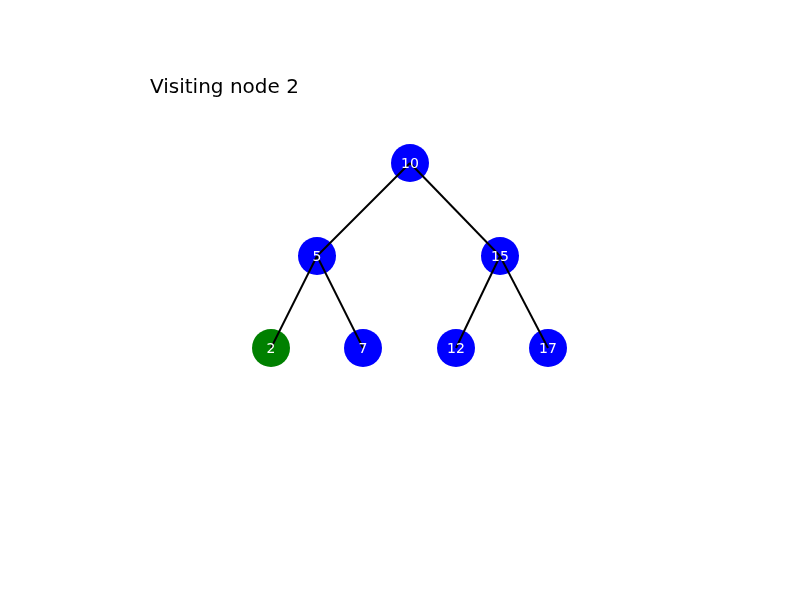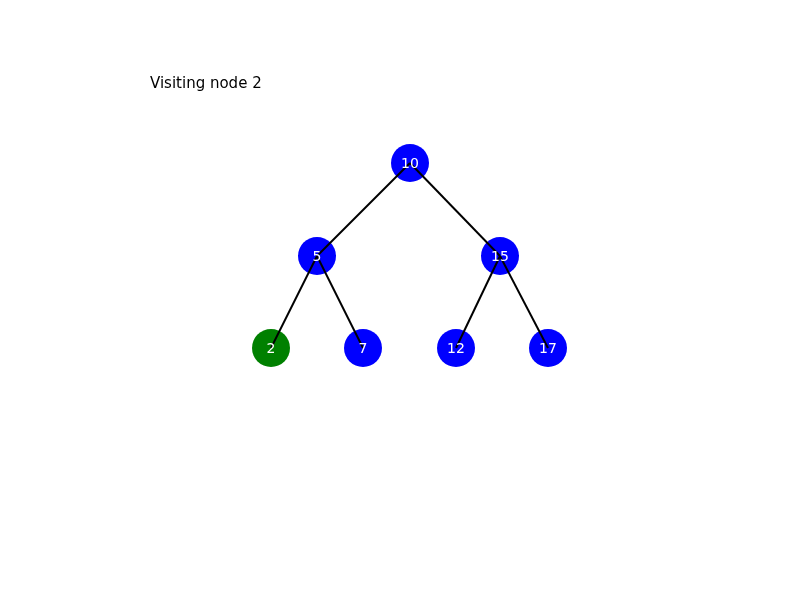--- a/index.html
+++ b/index.html
@@ -12,21 +12,21 @@
     position: relative;
     width: 800px;
     height: 600px;
     background: #ffffff;
     overflow: hidden;
   }
   .figure-title {
     position: absolute;
     left: 150px;
     top: 74px;
-    font-size: 15px;
+    font-size: 20px;
     line-height: 1.2;
     color: #000000;
     white-space: nowrap;
   }
   svg.tree-canvas {
     position: absolute;
     left: 0;
     top: 0;
   }
   .node-label {

